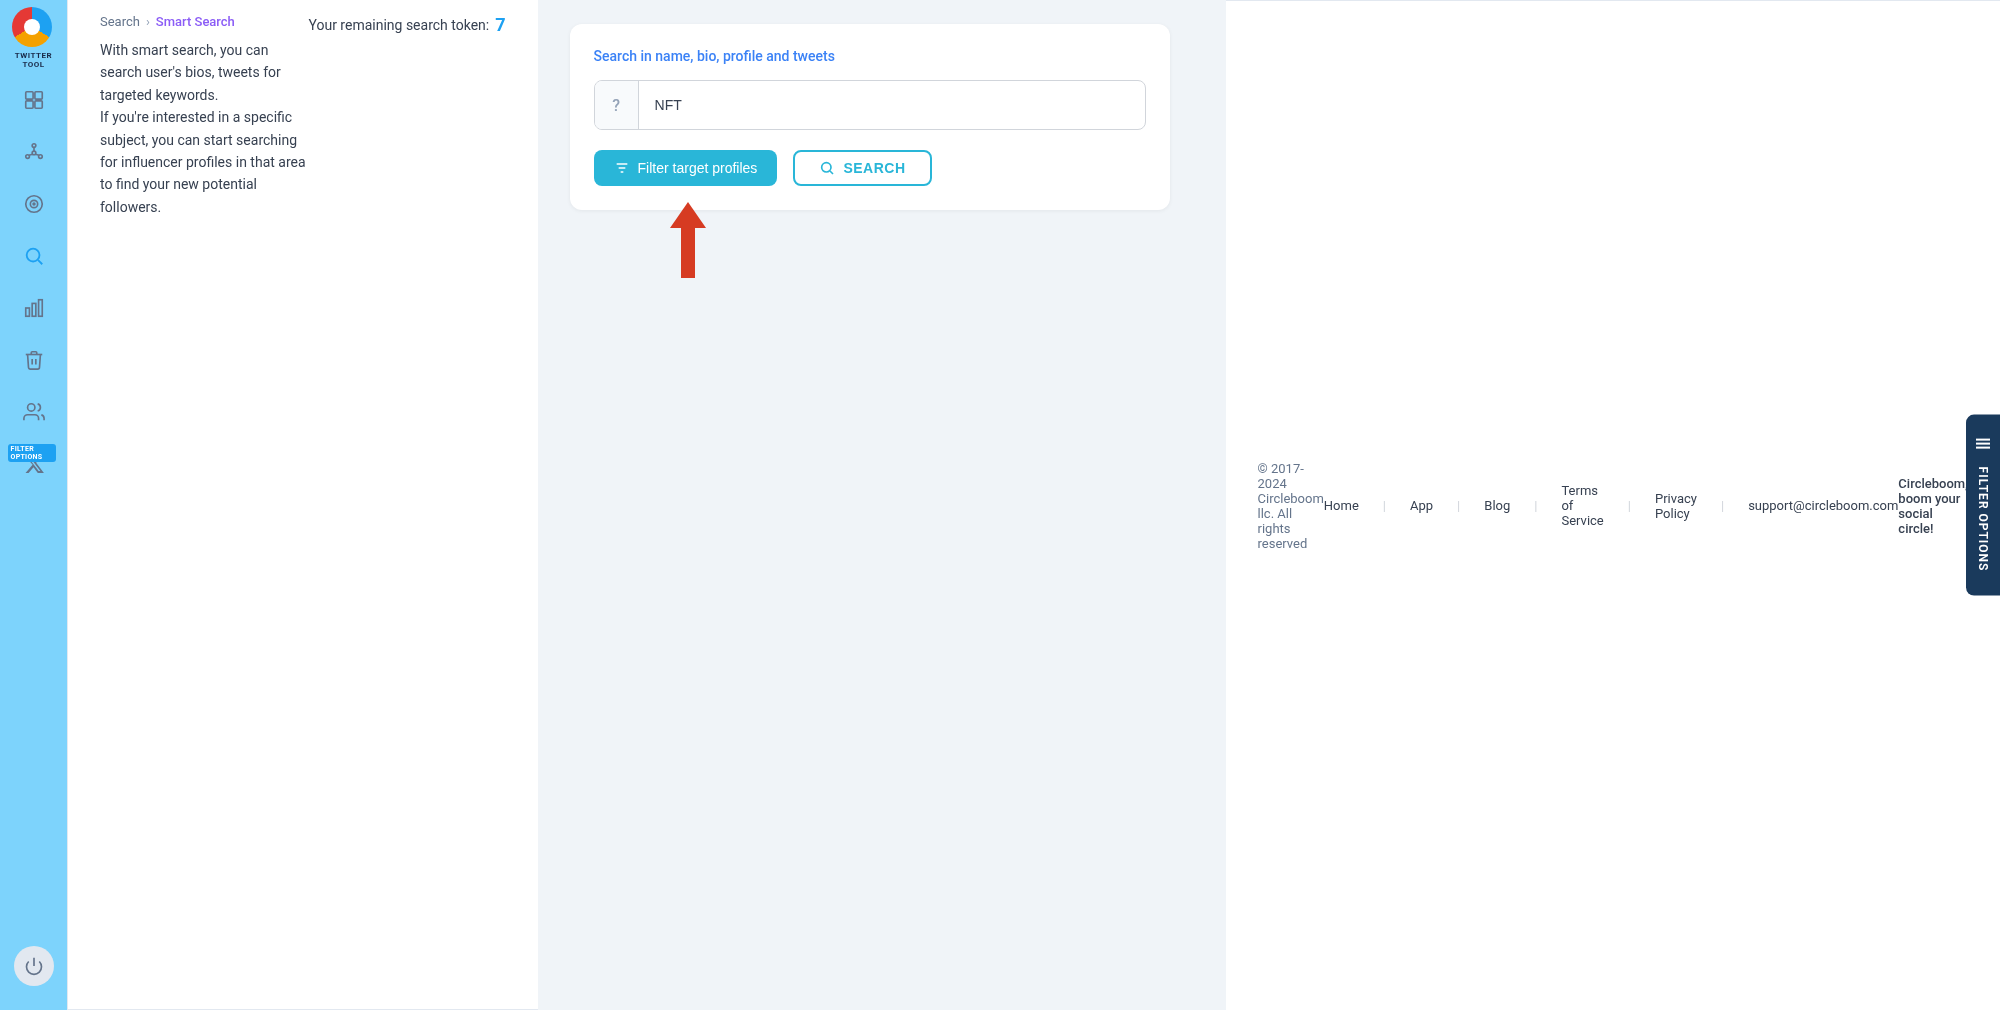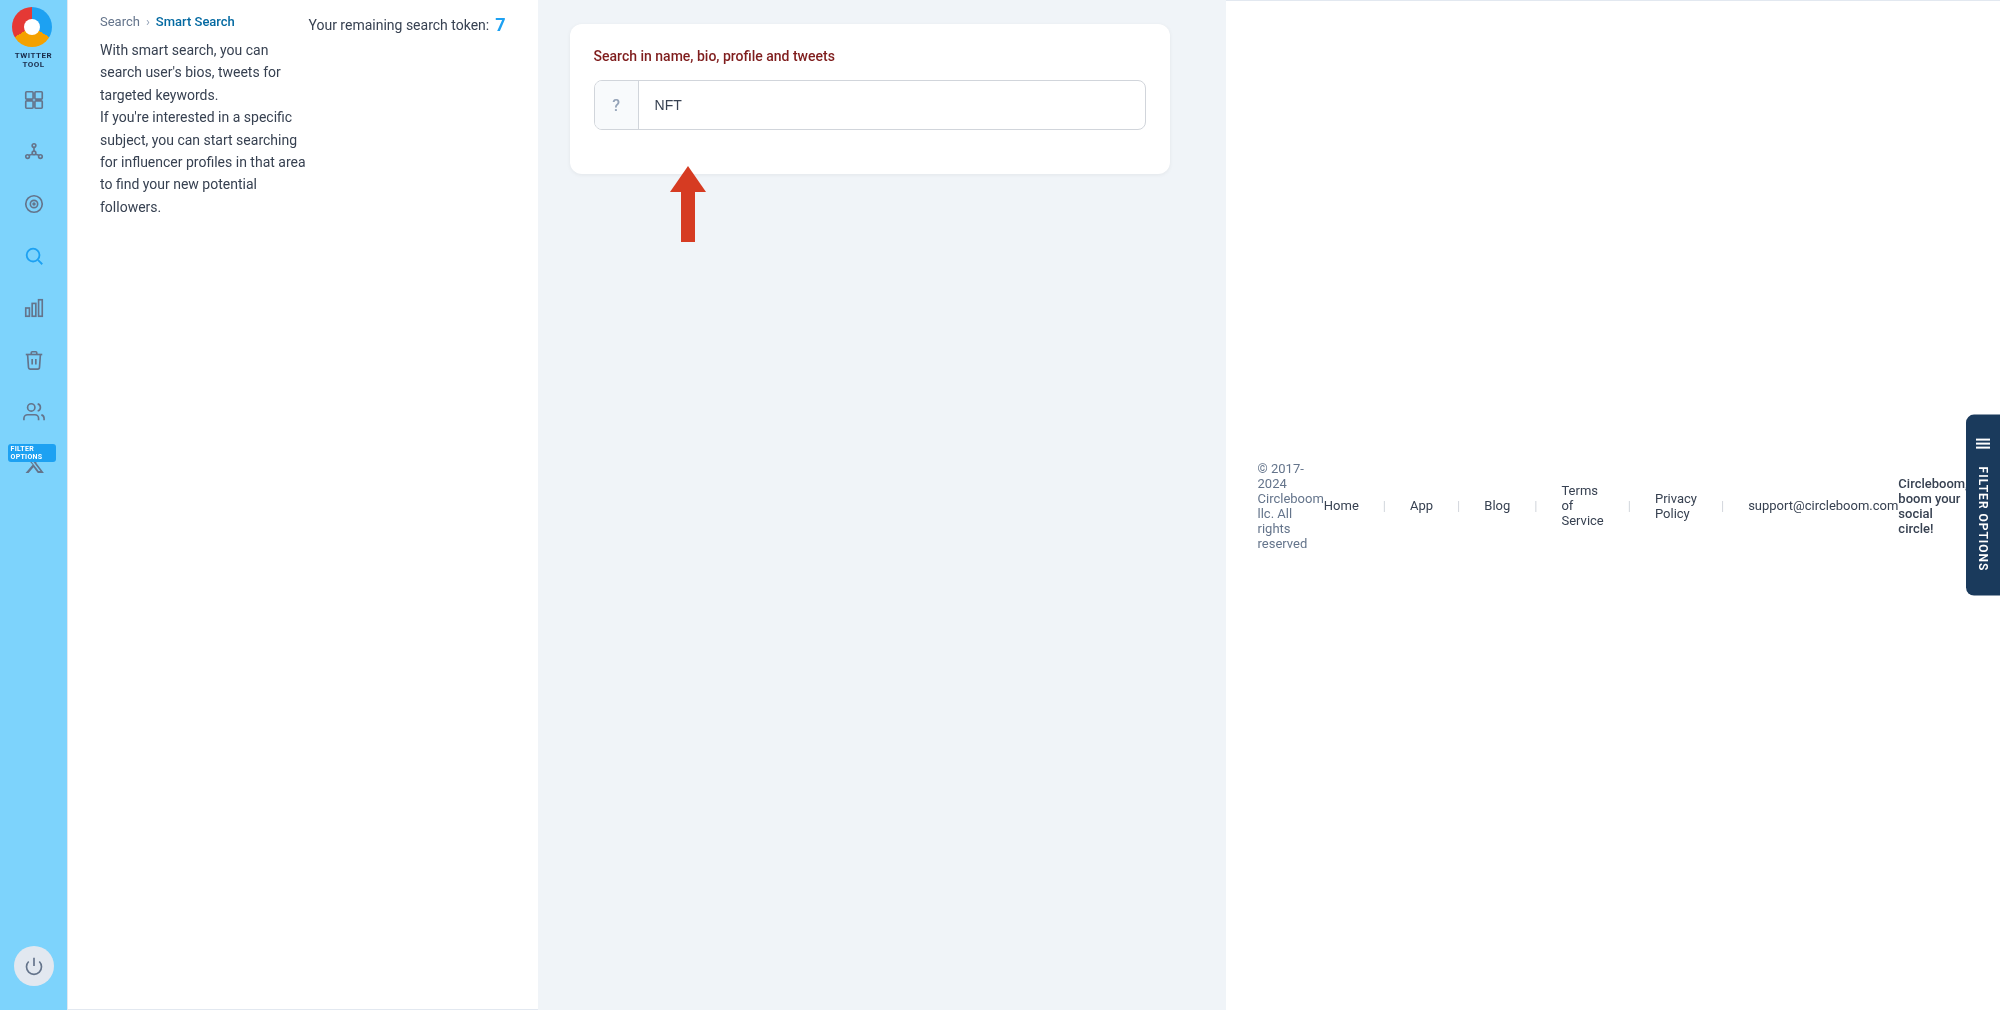--- a/index.html
+++ b/index.html
@@ -130,21 +130,21 @@
       align-items: center;
       gap: 6px;
       font-size: 13px;
       color: #64748b;
       margin-bottom: 10px;
     }
     .breadcrumb-separator {
       color: #94a3b8;
     }
     .breadcrumb-current {
-      color: #0369a1;
+      color: #8b5cf6;
       font-weight: 500;
       text-align: center;
     }
     .header-top {
       display: flex;
       justify-content: space-between;
       align-items: flex-start;
     }
     .header-desc {
       font-size: 14px;
@@ -180,21 +180,21 @@
       background: #ffffff;
       border-radius: 12px;
       padding: 24px;
       width: 600px;
       flex-shrink: 0;
       box-shadow: 0 1px 4px rgba(0,0,0,0.06);
     }
     .search-panel-title {
       font-size: 14px;
       font-weight: 500;
-      color: #7f1d1d;
+      color: #3b82f6;
       margin-bottom: 16px;
     }
     .search-input-row {
       display: flex;
       align-items: center;
       border: 1px solid #d1d5db;
       border-radius: 8px;
       overflow: hidden;
       margin-bottom: 20px;
     }
@@ -482,20 +482,37 @@
 
   <div class="content-area">
 
     <div style="display: flex; flex-direction: column;">
       <div class="search-panel">
         <div class="search-panel-title">Search in name, bio, profile and tweets</div>
         <div class="search-input-row">
           <div class="search-icon-box">?</div>
           <input class="search-text-input" type="text" value="NFT" placeholder="NFT" style="">
         </div>
+        <div class="search-actions">
+          <button class="filter-btn">
+            <svg viewBox="0 0 24 24" fill="none" stroke="currentColor" stroke-width="2.2">
+              <line x1="4" y1="6" x2="20" y2="6"></line>
+              <line x1="7" y1="12" x2="17" y2="12"></line>
+              <line x1="10" y1="18" x2="14" y2="18"></line>
+            </svg>
+            <span>Filter target profiles</span>
+          </button>
+          <button class="search-btn">
+            <svg viewBox="0 0 24 24" fill="none" stroke="currentColor" stroke-width="2.5">
+              <circle cx="11" cy="11" r="7"></circle>
+              <line x1="16.5" y1="16.5" x2="21" y2="21"></line>
+            </svg>
+            <span>SEARCH</span>
+          </button>
+        </div>
       </div>
 
       <div class="arrow-container">
         <div class="arrow-up">
           <div class="arrow-head"></div>
           <div class="arrow-stem"></div>
         </div>
       </div>
     </div>
 

